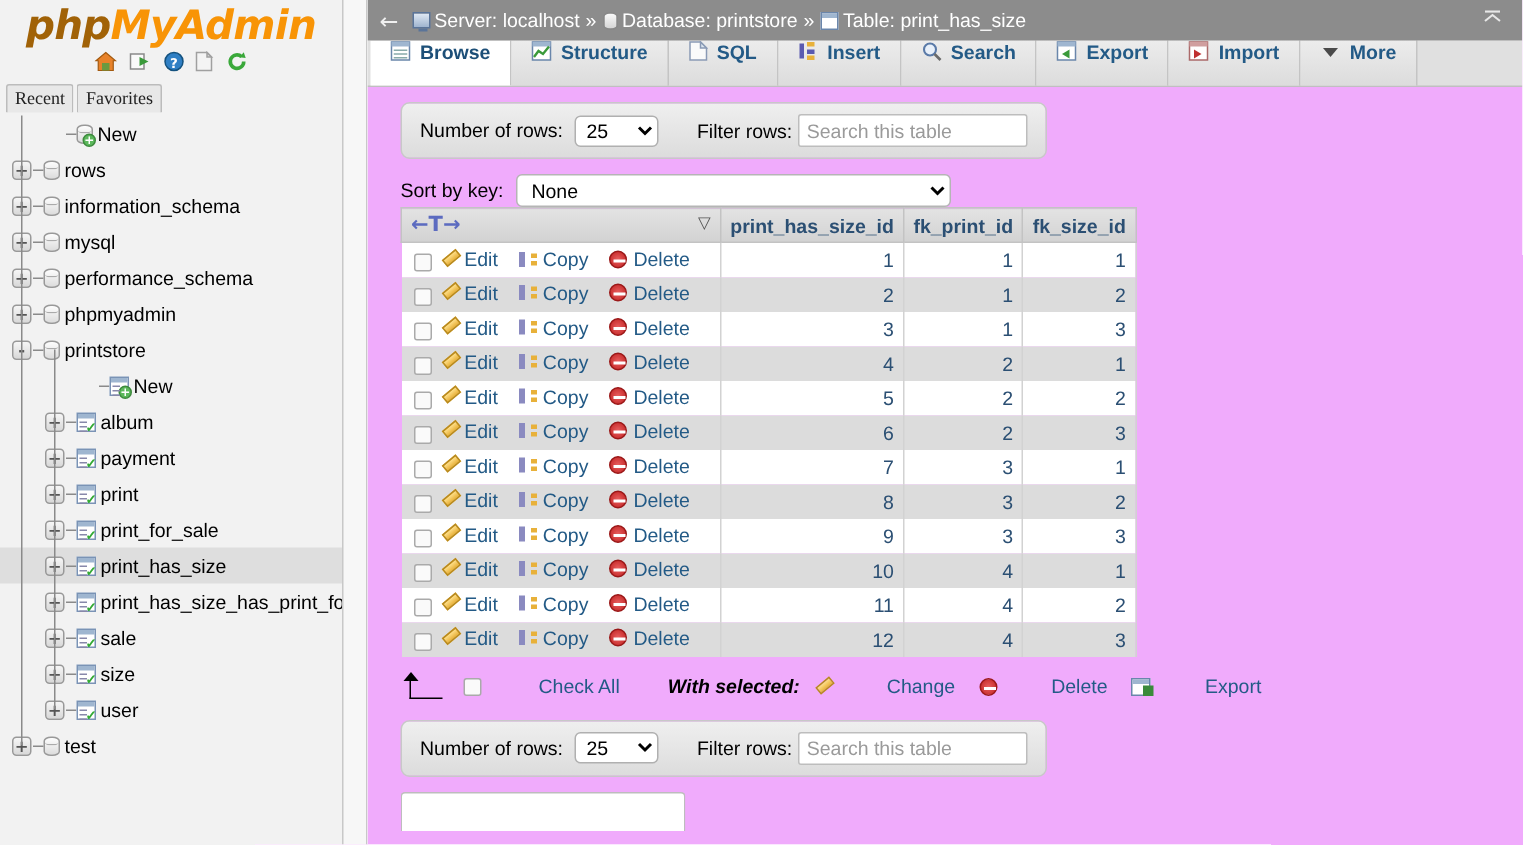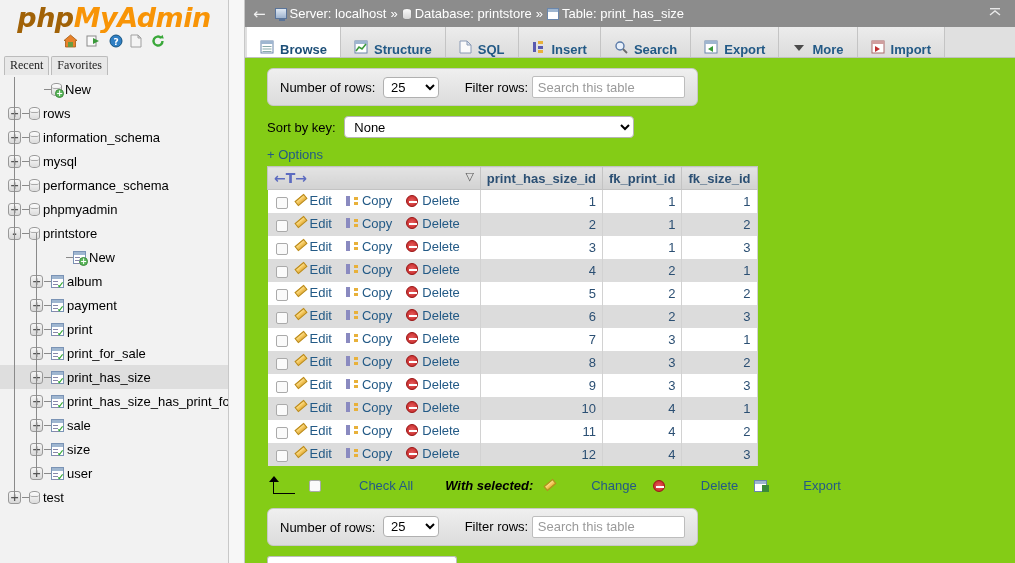--- a/index.html
+++ b/index.html
@@ -178,36 +178,36 @@
 
   #tabbar {
     height: 31px;
     background: #e0e0e0;
     border-bottom: 1px solid #c0c0c0;
     display: flex;
     align-items: stretch;
     padding-left: 2px;
   }
   .tab {
-    display: flex; align-items: flex-end;
+    display: flex; align-items: flex-start;
     padding: 0 13px;
     font-size: 13px; font-weight: bold;
     color: #235a86;
     border-right: 1px solid #c4c4c4;
     background: linear-gradient(#ececec, #dcdcdc);
     white-space: nowrap;
   }
   .tab.active {
     background: #fff;
     color: #1d4f78;
     border-right: 1px solid #c4c4c4;
   }
   .tab .tico { margin-right: 6px; display:inline-block; vertical-align:middle; }
 
-  #content { padding: 0; background: #84cc16; height: 505px; position: relative; }
+  #content { padding: 0; background: #f0abfc; height: 505px; position: relative; }
 
   .panel {
     display: inline-block;
     background: linear-gradient(#efefef, #dcdcdc);
     border: 1px solid #c8c8c8;
     border-radius: 6px;
     padding: 7px 12px;
     margin: 10px 0 0 22px;
     white-space: nowrap;
   }
@@ -504,49 +504,48 @@
         <div class="tab">
           <span class="tico"><svg width="14" height="14" viewBox="0 0 14 14">
               <rect x="1" y="1" width="12" height="12" fill="#fff" stroke="#6a86ab"></rect>
               <rect x="1" y="1" width="12" height="3" fill="#9fb6d0"></rect>
               <polygon points="4,9 9,6 9,12" fill="#3a9a3a"></polygon>
             </svg></span>
           <span>Export</span>
         </div>
         <div class="tab">
           <span class="tico"><svg width="14" height="14" viewBox="0 0 14 14">
-              <polygon points="2,5 12,5 7,11" fill="#4a4a4a"></polygon>
-            </svg></span>
-          <span>More</span>
-        </div>
-        <div class="tab">
-          <span class="tico"><svg width="14" height="14" viewBox="0 0 14 14">
               <rect x="1" y="1" width="12" height="12" fill="#fff" stroke="#ab6a6a"></rect>
               <rect x="1" y="1" width="12" height="3" fill="#d09f9f"></rect>
               <polygon points="9,9 4,6 4,12" fill="#c03030"></polygon>
             </svg></span>
           <span>Import</span>
+        </div>
+        <div class="tab">
+          <span class="tico"><svg width="14" height="14" viewBox="0 0 14 14">
+              <polygon points="2,5 12,5 7,11" fill="#4a4a4a"></polygon>
+            </svg></span>
+          <span>More</span>
         </div>
       </div>
 
     <div id="content">
 
       <div class="panel">
         <label>Number of rows:</label>
         <select class="rowsel"><option value="25">25</option><option value="50">50</option><option value="100">100</option><option value="250">250</option><option value="500">500</option></select>
         <label style="margin-left:18px">Filter rows:</label>
         <input class="filter" type="text" placeholder="Search this table" style="">
       </div>
 
       <div class="sortrow">
         <label>Sort by key:</label>
         <select class="sortkey"><option value="None">None</option></select>
       </div>
 
-      <div class="optlink">+ Options</div>
 
       <table class="results">
         <thead>
           <tr>
             <th class="actions">
               <span class="sorthdr-nav">←T→</span>
               <span class="hdr-caret">▽</span>
             </th>
             <th>print_has_size_id</th>
             <th>fk_print_id</th>

